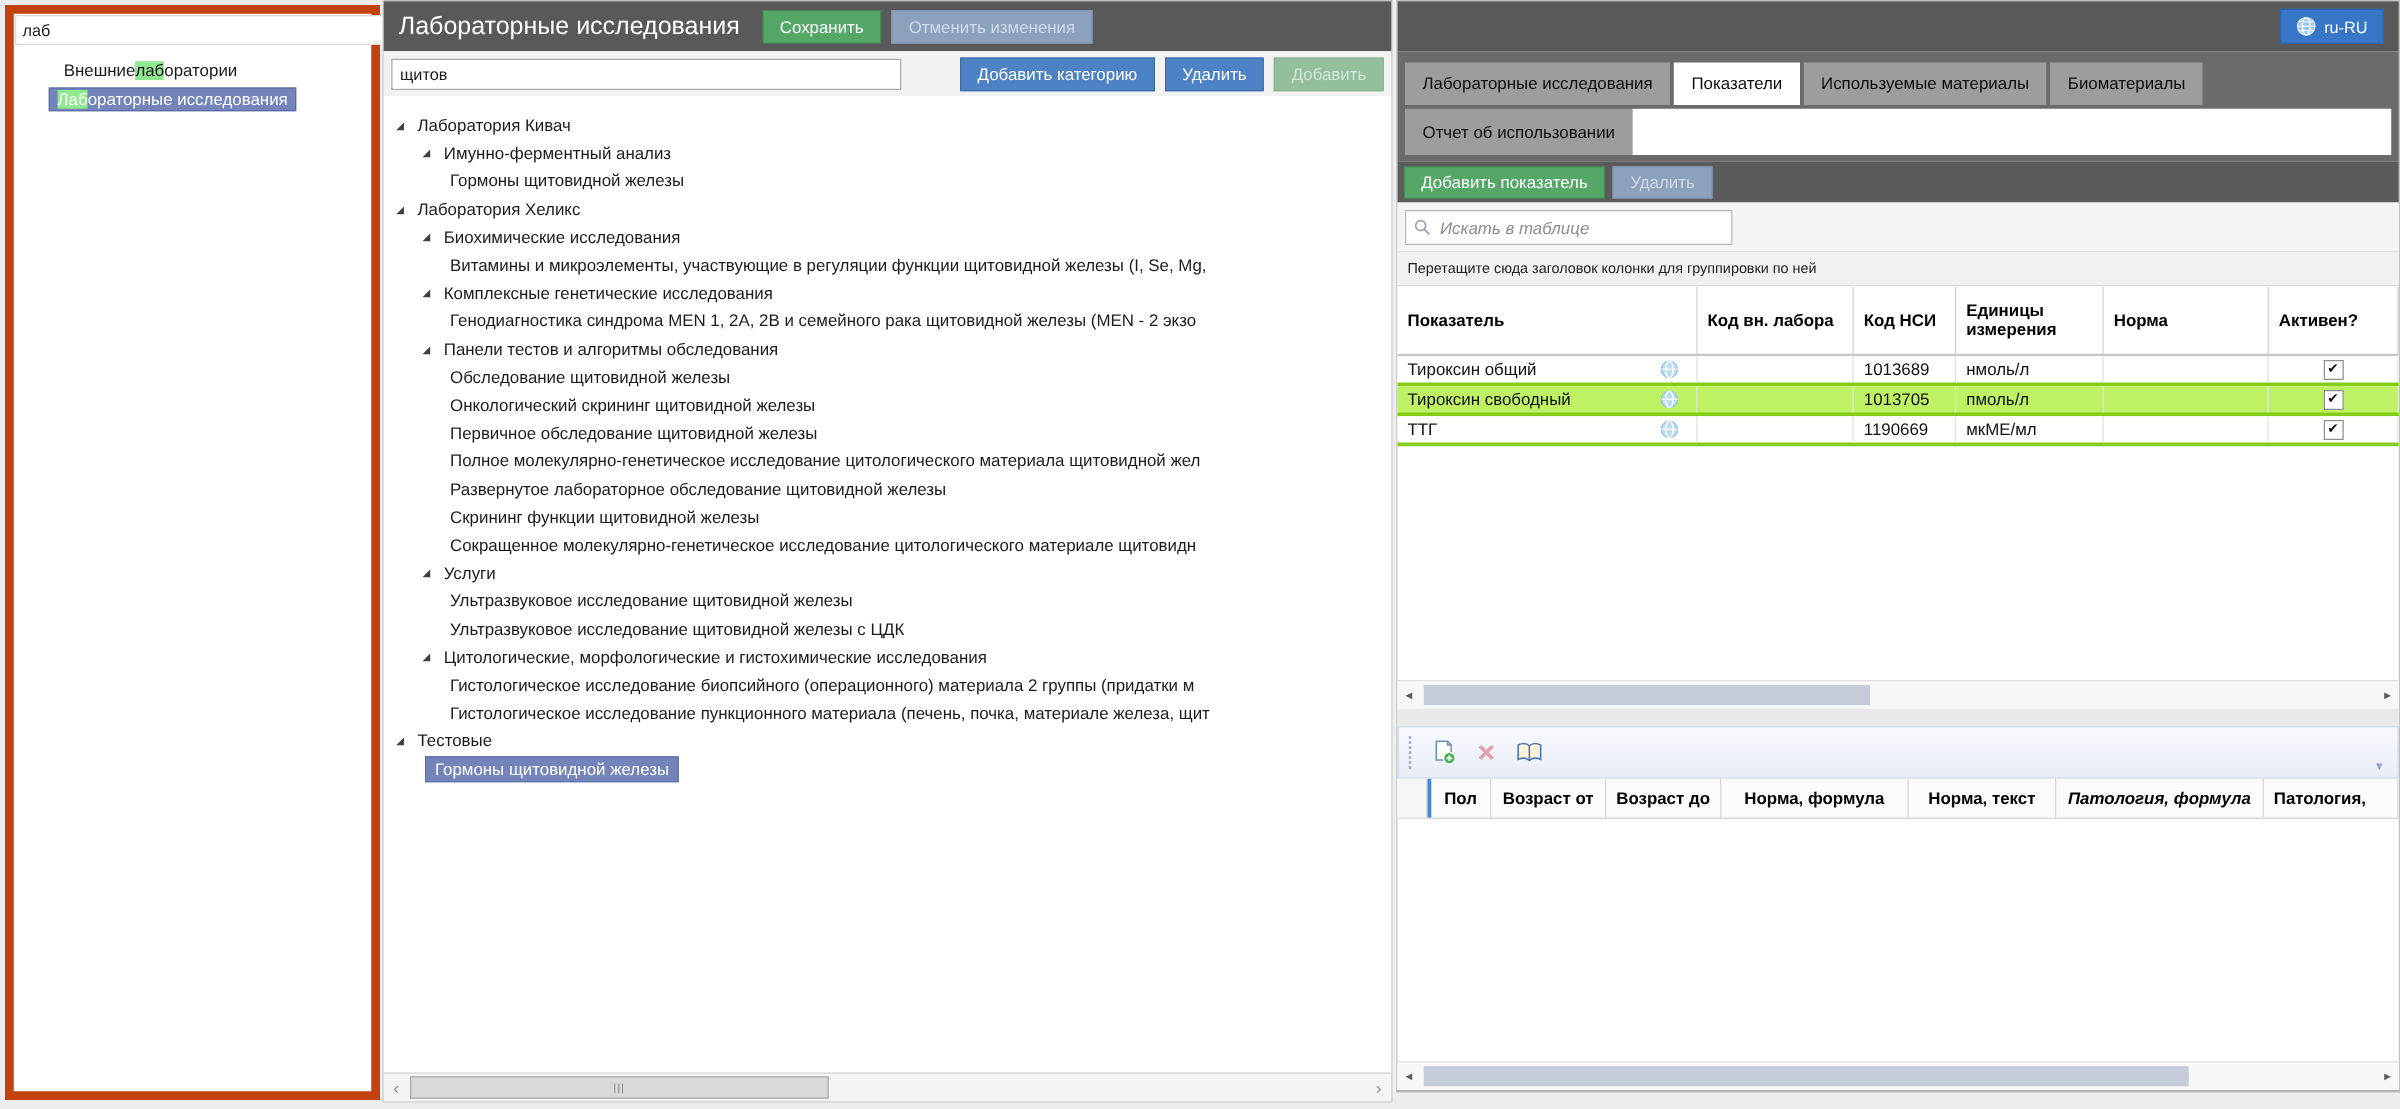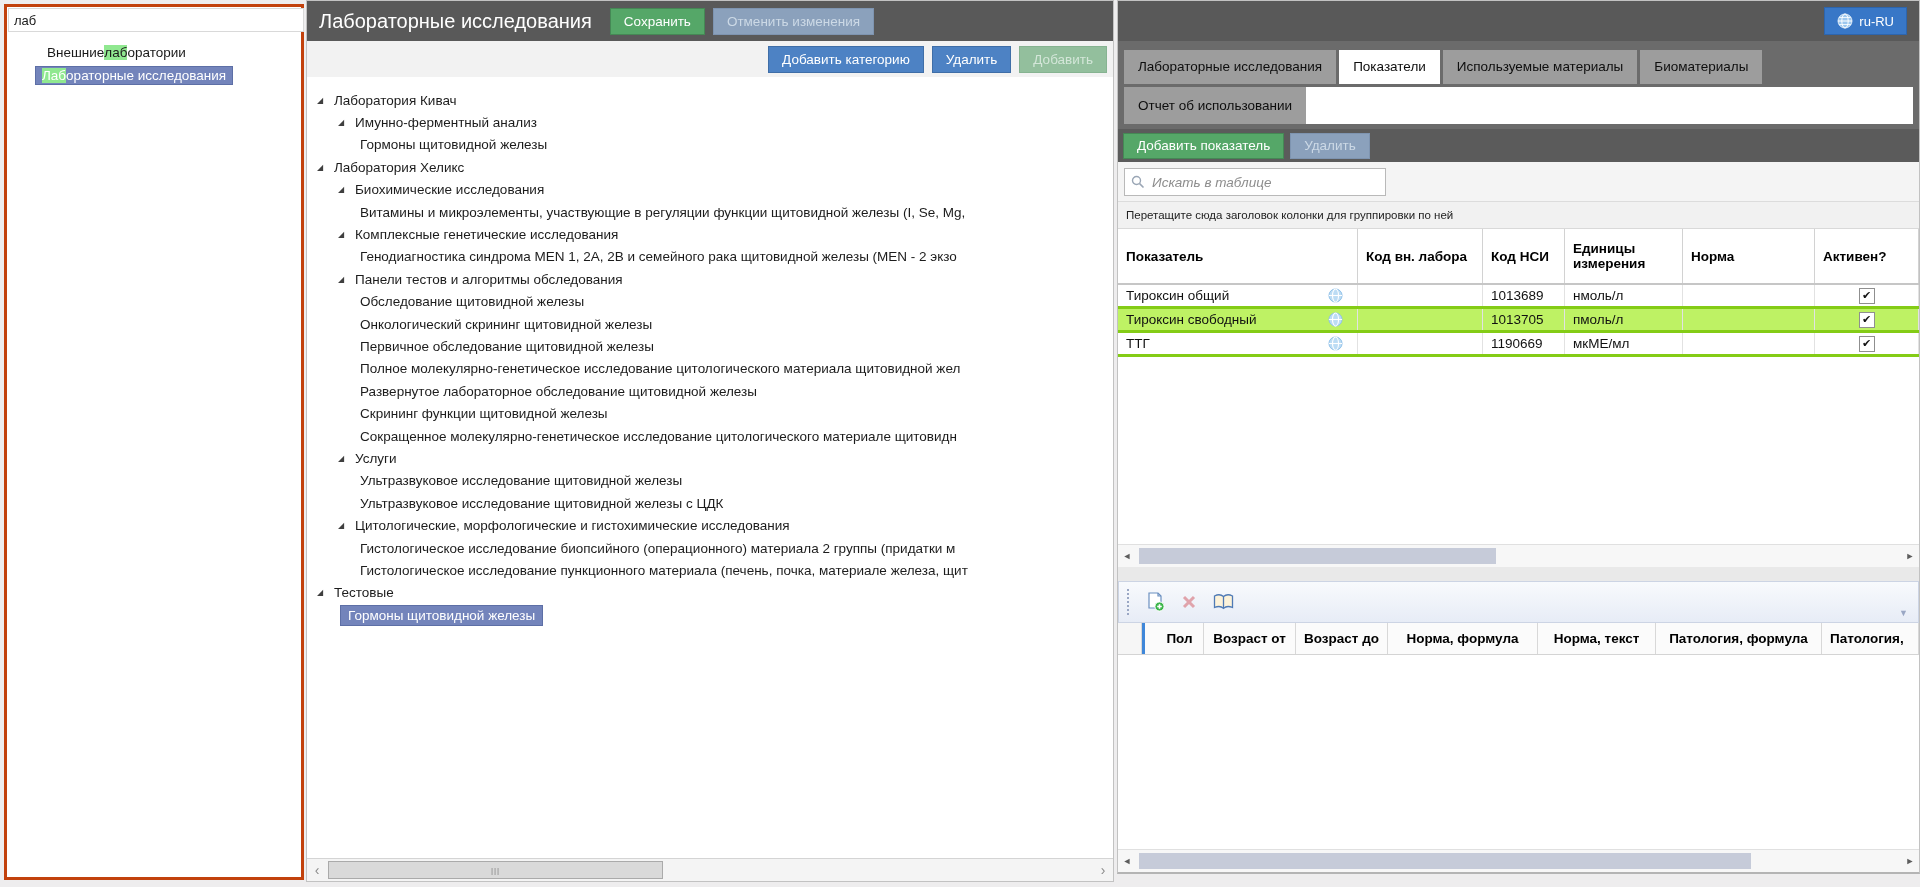--- a/index.html
+++ b/index.html
@@ -2,21 +2,21 @@
 <html><head>
 <meta charset="utf-8">
 <style>
   html,body{margin:0;padding:0;background:#eeedee;font-family:"Liberation Sans",sans-serif;}
   .page{position:relative;width:1920px;height:887px;overflow:hidden;background:#eeedee;}
   .hl{background:#90e890;}
   input{font-family:"Liberation Sans",sans-serif;outline:none;}
   input::placeholder{color:#8d8d8d;font-style:italic;}
 
   
-  .left-panel{position:absolute;left:4px;top:4px;width:300px;height:876px;background:#fff;border:3px solid #c2410c;box-sizing:border-box;}
+  .left-panel{position:absolute;left:4px;top:4px;width:300px;height:876px;background:#fff;border:7px solid #c2410c;box-sizing:border-box;}
   .lp-search{display:block;width:296px;height:24px;margin:1px;border:1px solid #d9d9d9;box-sizing:border-box;font-size:13px;padding:0 5px;color:#1a1a1a;}
   .lp-tree{padding-top:8px;}
   .lp-item{height:23px;display:flex;align-items:center;font-size:13.5px;color:#1a1a1a;white-space:nowrap;}
   .lp-item.plain{padding-left:40px;}
   .lp-sel{margin-left:28px;background:#7384bb;border:1px solid #5d6fa6;color:#fff;padding:1px 6px;display:inline-block;}
 
   
   .mid-panel{position:absolute;left:306px;top:0;width:808px;height:882px;background:#fff;border:1px solid #c2c2c2;box-sizing:border-box;}
   .mid-header{position:absolute;left:0;top:0;right:0;height:40px;background:#595959;display:flex;align-items:center;padding-left:12px;box-sizing:border-box;}
   .mid-title{color:#fff;font-size:20px;margin-right:18px;white-space:nowrap;}
@@ -74,21 +74,21 @@
   .blue-thumb{position:absolute;top:3px;height:16px;background:#c6cbd9;cursor:grab;}
   .rp-gap{position:absolute;left:0;right:0;top:566px;height:14px;background:#e9e9e9;}
   .rp-toolbar2{position:absolute;left:0;right:0;top:580px;height:42px;background:linear-gradient(#f8fafd,#e7ecf6);border:1px solid #ccd4e4;box-sizing:border-box;display:flex;align-items:center;padding:0 8px;gap:12px;}
   .grip{width:3px;height:26px;border-left:2px dotted #9aa7c4;}
   .tb-icon{width:22px;height:22px;display:flex;align-items:center;justify-content:center;cursor:pointer;}
   .tb2-filter{margin-left:auto;color:#9aa7c4;font-size:9px;align-self:flex-end;padding:0 2px 4px 0;}
   .rp-thead2{position:absolute;left:0;right:0;top:622px;height:32px;display:flex;background:#fbfbfb;border-bottom:1px solid #d4d4d4;box-sizing:border-box;}
   .ih2{border-right:1px solid #d8d8d8;box-sizing:border-box;font-weight:bold;font-size:13.5px;color:#000;display:flex;align-items:center;justify-content:center;white-space:nowrap;overflow:hidden;}
   .selcol{width:24px;background:#f6f6f6;border-right:1px solid #d8d8d8;box-sizing:border-box;}
   .bluebar{width:3px;background:#3f87d9;}
-  .d1{width:48px;margin-left:11px;}.d2{width:92px;}.d3{width:92px;}.d4{width:150px;}.d5{width:118px;}.d6{width:166px;}.d7{flex:1;justify-content:flex-start;padding-left:8px;}
+  .d1{width:48px;}.d2{width:92px;}.d3{width:92px;}.d4{width:150px;}.d5{width:118px;}.d6{width:166px;font-style:italic;}.d7{flex:1;justify-content:flex-start;padding-left:8px;}
   .rp-hscroll2{position:absolute;left:0;right:0;bottom:0;height:23px;background:#f7f7f7;border-top:1px solid #e0e0e0;box-sizing:border-box;}
 </style>
 </head>
 <body>
 
 <div class="page">
 
   <div class="left-panel">
     <input class="lp-search" value="лаб" style="">
     <div class="lp-tree">
@@ -103,20 +103,21 @@
     </div>
   </div>
 
   <div class="mid-panel">
     <div class="mid-header">
       <span class="mid-title">Лабораторные исследования</span>
       <span class="btn btn-green">Сохранить</span>
       <span class="btn btn-gray">Отменить изменения</span>
     </div>
     <div class="mid-toolbar">
+      <input class="mid-search" value="щитов" style="">
       <span class="spacer"></span>
       <span class="btn btn-blue">Добавить категорию</span>
       <span class="btn btn-blue">Удалить</span>
       <span class="btn btn-green-dis">Добавить</span>
     </div>
     <div class="mid-tree">
       <div class="ti l0">
           <span class="exp">◢</span>
           <span class="tl">Лаборатория Кивач</span>
         </div>

